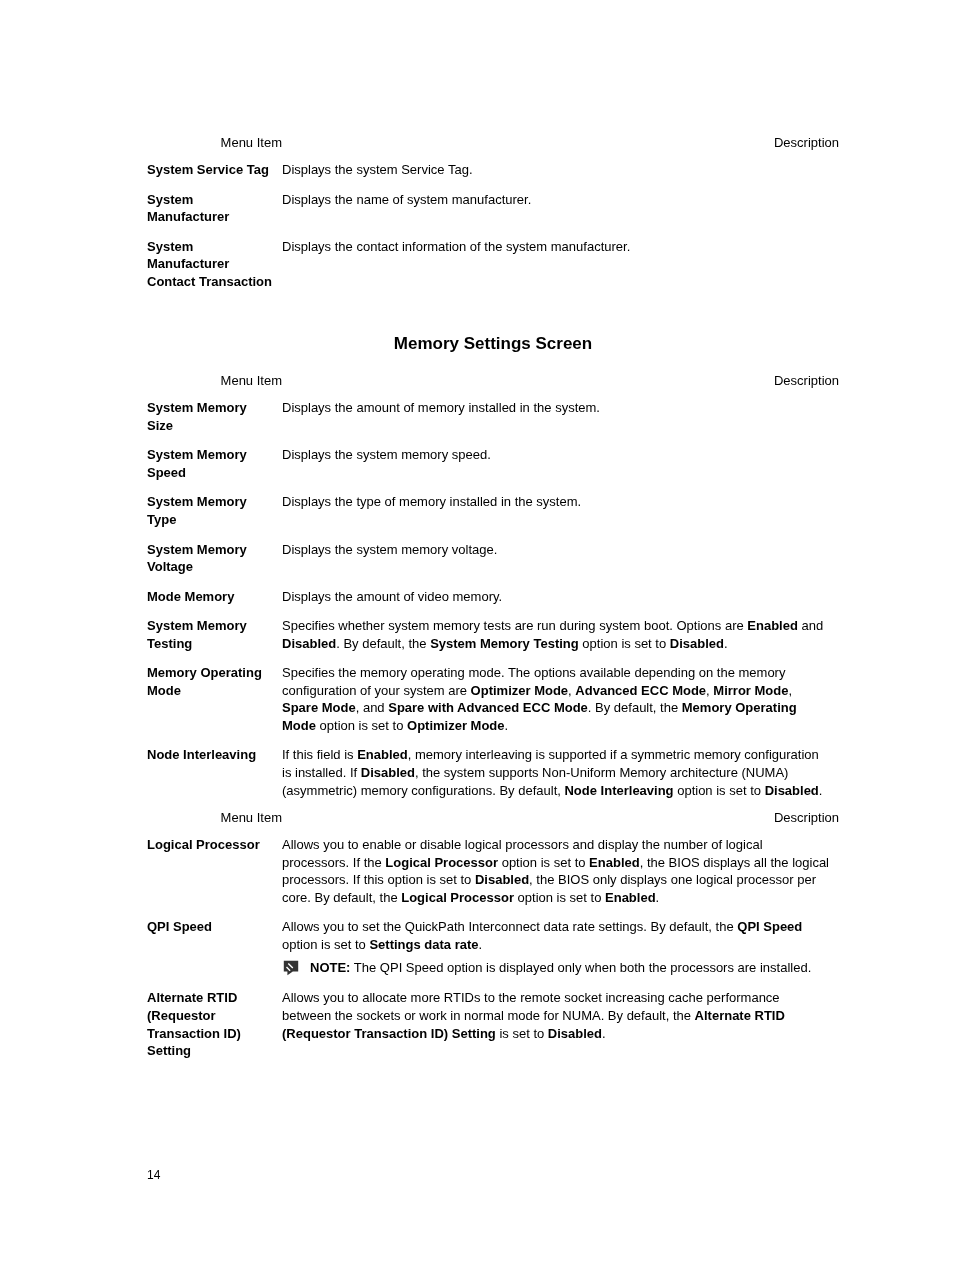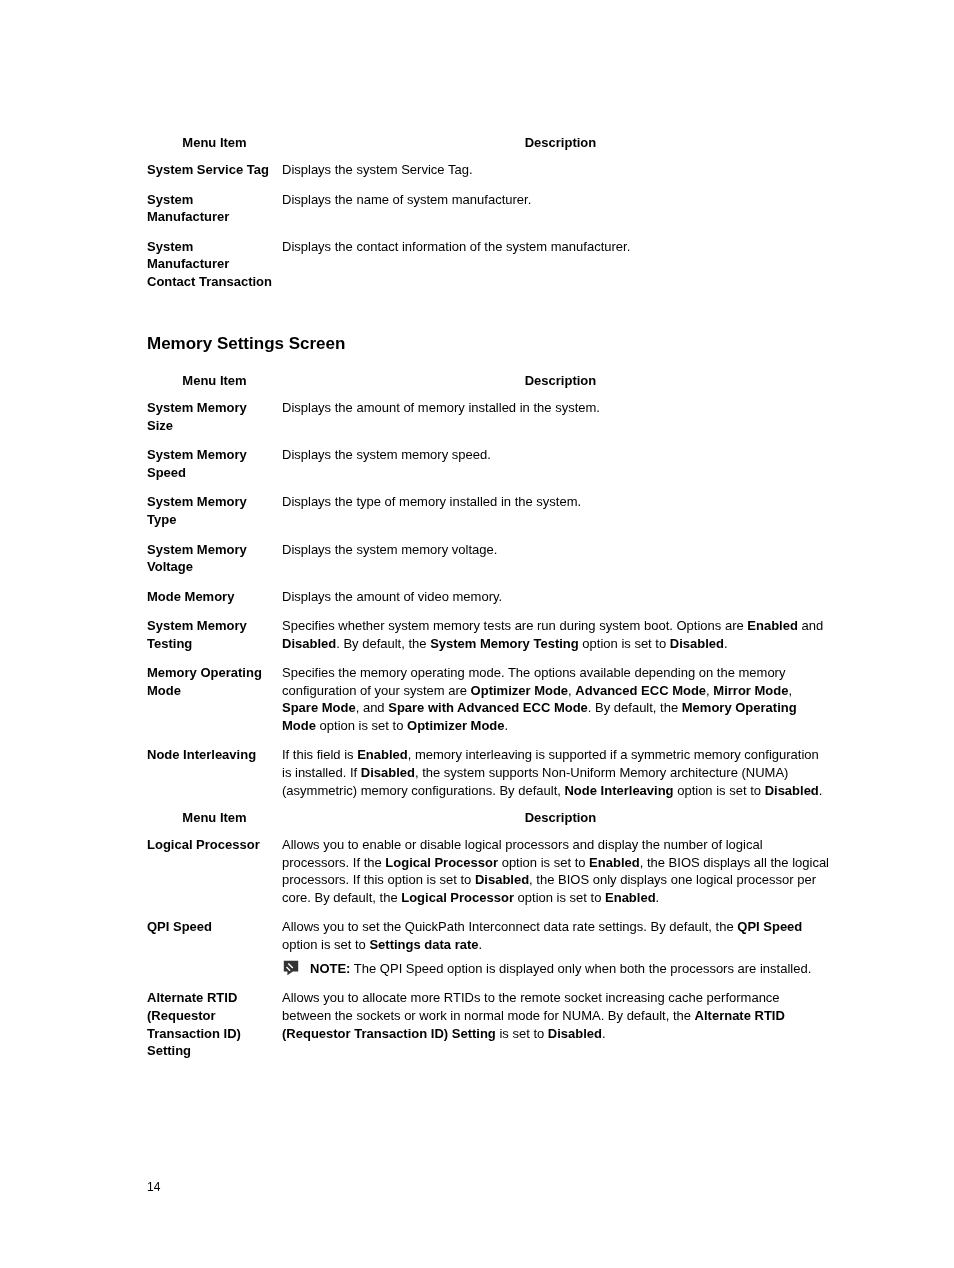--- a/index.html
+++ b/index.html
@@ -17,51 +17,52 @@
     width: 954px;
     position: relative;
     min-height: 1268px;
   }
   table.settings {
     width: 100%;
     border-collapse: collapse;
     table-layout: fixed;
   }
   table.settings th {
-    text-align: center;
-    font-weight: bold;
+    text-align: right;
+    font-weight: normal;
     padding: 5px 0;
     vertical-align: top;
   }
   table.settings th.col-menu { width: 135px; }
   table.settings th.col-desc { }
   table.settings td {
     padding: 6px 10px 6px 0;
     vertical-align: top;
     line-height: 1.35;
   }
   table.settings td.menu-item {
     font-weight: bold;
     width: 135px;
     margin-top: 22px;
   }
   h2.section-title {
     font-size: 17px;
     font-weight: bold;
     margin: 38px 0 14px 0;
+    text-align: center;
   }
   .pagenum {
     position: absolute;
-    bottom: 74px;
+    bottom: 86px;
     left: 147px;
     font-size: 12px;
   }
   .note-row {
     display:flex;
-    align-items:flex-end;
+    align-items:flex-start;
     margin-top:6px;
   }
   .note-icon {
     width:18px;height:18px;
     flex:0 0 18px;
     margin-right:10px;
   }
   .note-text { flex:1; }
   strong { font-weight:bold; }
 </style>

